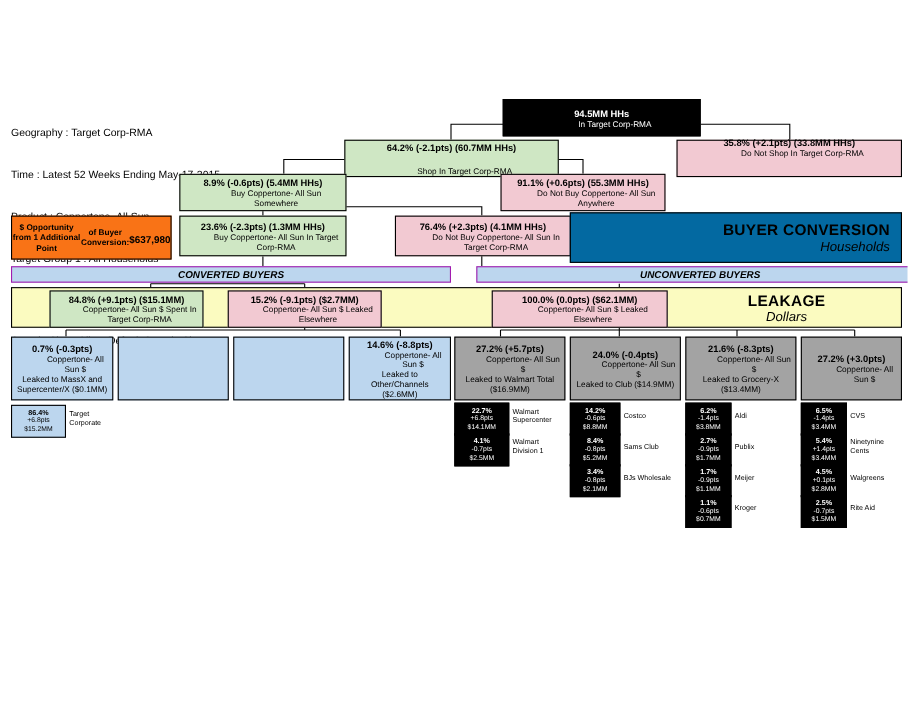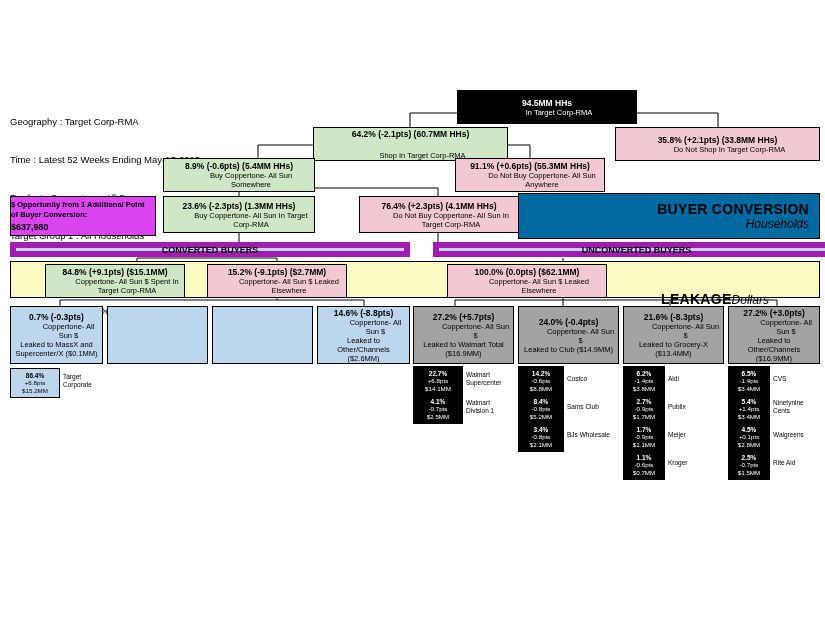--- a/index.html
+++ b/index.html
@@ -14,22 +14,22 @@
   .black{background:#000;color:#fff;}
   .black .l1{font-weight:bold;font-size:8.5px;}
   .green{background:#cfe7c4;}
   .pink{background:#f2c9d2;}
   .blue{background:#bcd6ee;}
   .gray{background:#a3a3a3;}
   .orange-band{background:#0369a1;border:1px solid #000;}
   .yellow-band{background:#fbfbc0;border:1px solid #000;}
   .band-title{font-weight:bold;font-size:14px;letter-spacing:.3px;}
   .band-sub{font-style:italic;font-size:12px;}
-  .hdrbar{border:6px solid #a21caf;text-align:center;font-weight:bold;font-size:9px;display:flex;align-items:center;justify-content:center;}
-  .opp{border:1px solid #000;background:#d946ef;text-align:center;display:flex;flex-direction:column;justify-content:center;align-items:flex-start;}
+  .hdrbar{border:1px solid #a21caf;text-align:center;font-weight:bold;font-size:9px;display:flex;align-items:center;justify-content:center;font-style:italic;}
+  .opp{border:1px solid #000;background:#f97316;text-align:center;display:flex;justify-content:center;align-items:center;}
   .opp .t{font-weight:bold;font-size:7.5px;line-height:9.5px;}
   .opp .v{font-weight:bold;font-size:9px;margin-top:3px;}
   .leafbox{border:1px solid #000;text-align:center;padding:1px 2px;display:flex;flex-direction:column;justify-content:center;}
   .leafbox .a{font-weight:bold;font-size:6.5px;line-height:7.6px;}
   .leafbox .b{font-size:6.2px;line-height:7.4px;}
   .leaflbl{font-size:6.5px;line-height:7.6px;padding-left:3px;display:flex;align-items:center;}
   svg.lines{position:absolute;left:0;top:0;width:825px;height:638px;pointer-events:none;}
 </style>
 </head>
 <body>
@@ -84,21 +84,21 @@
 
   <div class="abs node black" style="left:457px;top:90px;width:180px;height:23px;">
     <div class="l1">94.5MM HHs</div>
     <div class="l2">In Target Corp-RMA</div>
   </div>
 
   <div class="abs node green" style="left:313px;top:127px;width:195px;height:23px;gap:12px;">
     <div class="l1">64.2% (-2.1pts) (60.7MM HHs)</div>
     <div class="l2">Shop In Target Corp-RMA</div>
   </div>
-  <div class="abs node pink" style="left:615px;top:127px;width:205px;height:23px;">
+  <div class="abs node pink" style="left:615px;top:127px;width:205px;height:23px;justify-content:flex-end;">
     <div class="l1">35.8% (+2.1pts) (33.8MM HHs)</div>
     <div class="l2">Do Not Shop In Target Corp-RMA</div>
   </div>
 
   <div class="abs node green" style="left:163px;top:158px;width:152px;height:30px;">
     <div class="l1">8.9% (-0.6pts) (5.4MM HHs)</div>
     <div class="l2">Buy Coppertone- All Sun Somewhere</div>
   </div>
   <div class="abs node pink" style="left:455px;top:158px;width:150px;height:28px;">
     <div class="l1">91.1% (+0.6pts) (55.3MM HHs)</div>
@@ -126,21 +126,21 @@
   </div>
 
   <div class="abs hdrbar blue" style="left:10px;top:242px;width:400px;height:15px;">
     <span>CONVERTED BUYERS</span>
   </div>
   <div class="abs hdrbar blue" style="left:413px;top:242px;width:407px;height:15px;margin-left:20px;">
     <span>UNCONVERTED BUYERS</span>
   </div>
 
   <div class="abs yellow-band" style="left:10px;top:261px;width:810px;height:37px;"></div>
-  <div class="abs" style="left:620px;top:263px;width:196px;height:44px;display:flex;flex-direction:row;align-items:flex-end;justify-content:center;padding-right:6px;">
+  <div class="abs" style="left:620px;top:263px;width:196px;height:34px;display:flex;flex-direction:column;align-items:center;justify-content:center;padding-right:6px;">
     <div class="band-title">LEAKAGE</div>
     <div class="band-sub">Dollars</div>
   </div>
 
   <div class="abs node green" style="left:45px;top:264px;width:140px;height:32px;">
     <div class="l1">84.8% (+9.1pts) ($15.1MM)</div>
     <div class="l2">Coppertone- All Sun $ Spent In Target Corp-RMA</div>
   </div>
   <div class="abs node pink" style="left:207px;top:264px;width:140px;height:32px;">
     <div class="l1">15.2% (-9.1pts) ($2.7MM)</div>
@@ -175,21 +175,20 @@
     <div class="l3">Leaked to Club ($14.9MM)</div>
   </div>
   <div class="abs node gray" style="left:623px;top:306px;width:101px;height:58px;">
     <div class="l1">21.6% (-8.3pts)</div>
     <div class="l2">Coppertone- All Sun $</div>
     <div class="l3">Leaked to Grocery-X ($13.4MM)</div>
   </div>
   <div class="abs node gray" style="left:728px;top:306px;width:92px;height:58px;">
     <div class="l1">27.2% (+3.0pts)</div>
     <div class="l2">Coppertone- All Sun $</div>
-    <div class="l3">Leaked to Other/Channels ($16.9MM)</div>
   </div>
 
   <div class="abs" style="left:10px;top:368px;width:95px;height:26px;display:flex;">
     <div class="leafbox blue" style="width:44px;height:26px;">
       <div class="a">86.4%</div>
       <div class="b">+6.8pts</div>
       <div class="b">$15.2MM</div>
     </div>
     <div class="leaflbl" style="flex-direction:column;align-items:flex-start;justify-content:center;">
       <div>Target</div>

